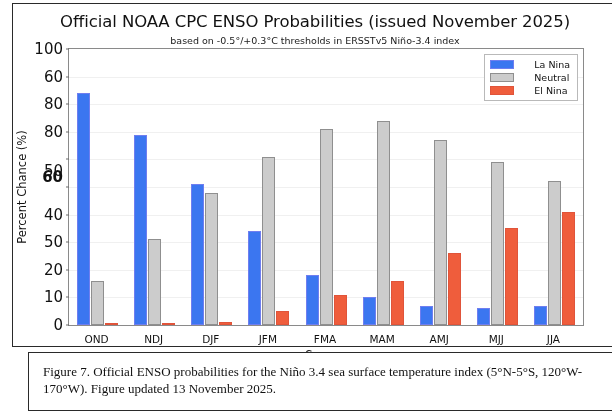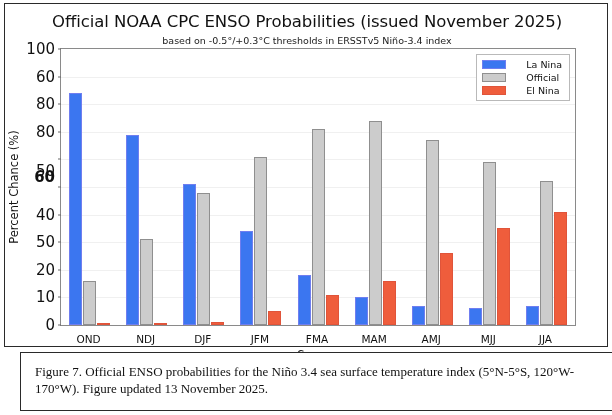--- a/index.html
+++ b/index.html
@@ -11,20 +11,21 @@
     width: 612px;
     height: 415px;
     font-family: "DejaVu Sans", sans-serif;
     overflow: hidden;
   }
   #page {
     position: relative;
     width: 496px;
     height: 415px;
     box-sizing: border-box;
+    margin-left: 8px;
   }
 
   
   .figure-frame {
     position: absolute;
     left: 4px;
     top: 3px;
     width: 604px;
     height: 344px;
     border: 1px solid #2a2a2a;
@@ -265,21 +266,21 @@
         </div>
       <div class="y-axis-title">Percent Chance (%)</div>
       <div class="x-axis-title">Season</div>
       <div class="legend" id="legend">
           <div class="legend-row">
             <span class="legend-swatch" style="background: rgb(59, 118, 240); border-color: rgb(111, 126, 240);"></span>
             <span class="legend-label">La Nina</span>
           </div>
           <div class="legend-row">
             <span class="legend-swatch" style="background: rgb(204, 204, 204); border-color: rgb(143, 143, 143);"></span>
-            <span class="legend-label">Official</span>
+            <span class="legend-label">Neutral</span>
           </div>
           <div class="legend-row">
             <span class="legend-swatch" style="background: rgb(239, 93, 60); border-color: rgb(224, 84, 58);"></span>
             <span class="legend-label">El Nina</span>
           </div>
         </div>
     <div class="xtick-label" style="left: 28.5556px;">OND</div>
         <div class="xtick-label" style="left: 85.6667px;">NDJ</div>
         <div class="xtick-label" style="left: 142.778px;">DJF</div>
         <div class="xtick-label" style="left: 199.889px;">JFM</div>

